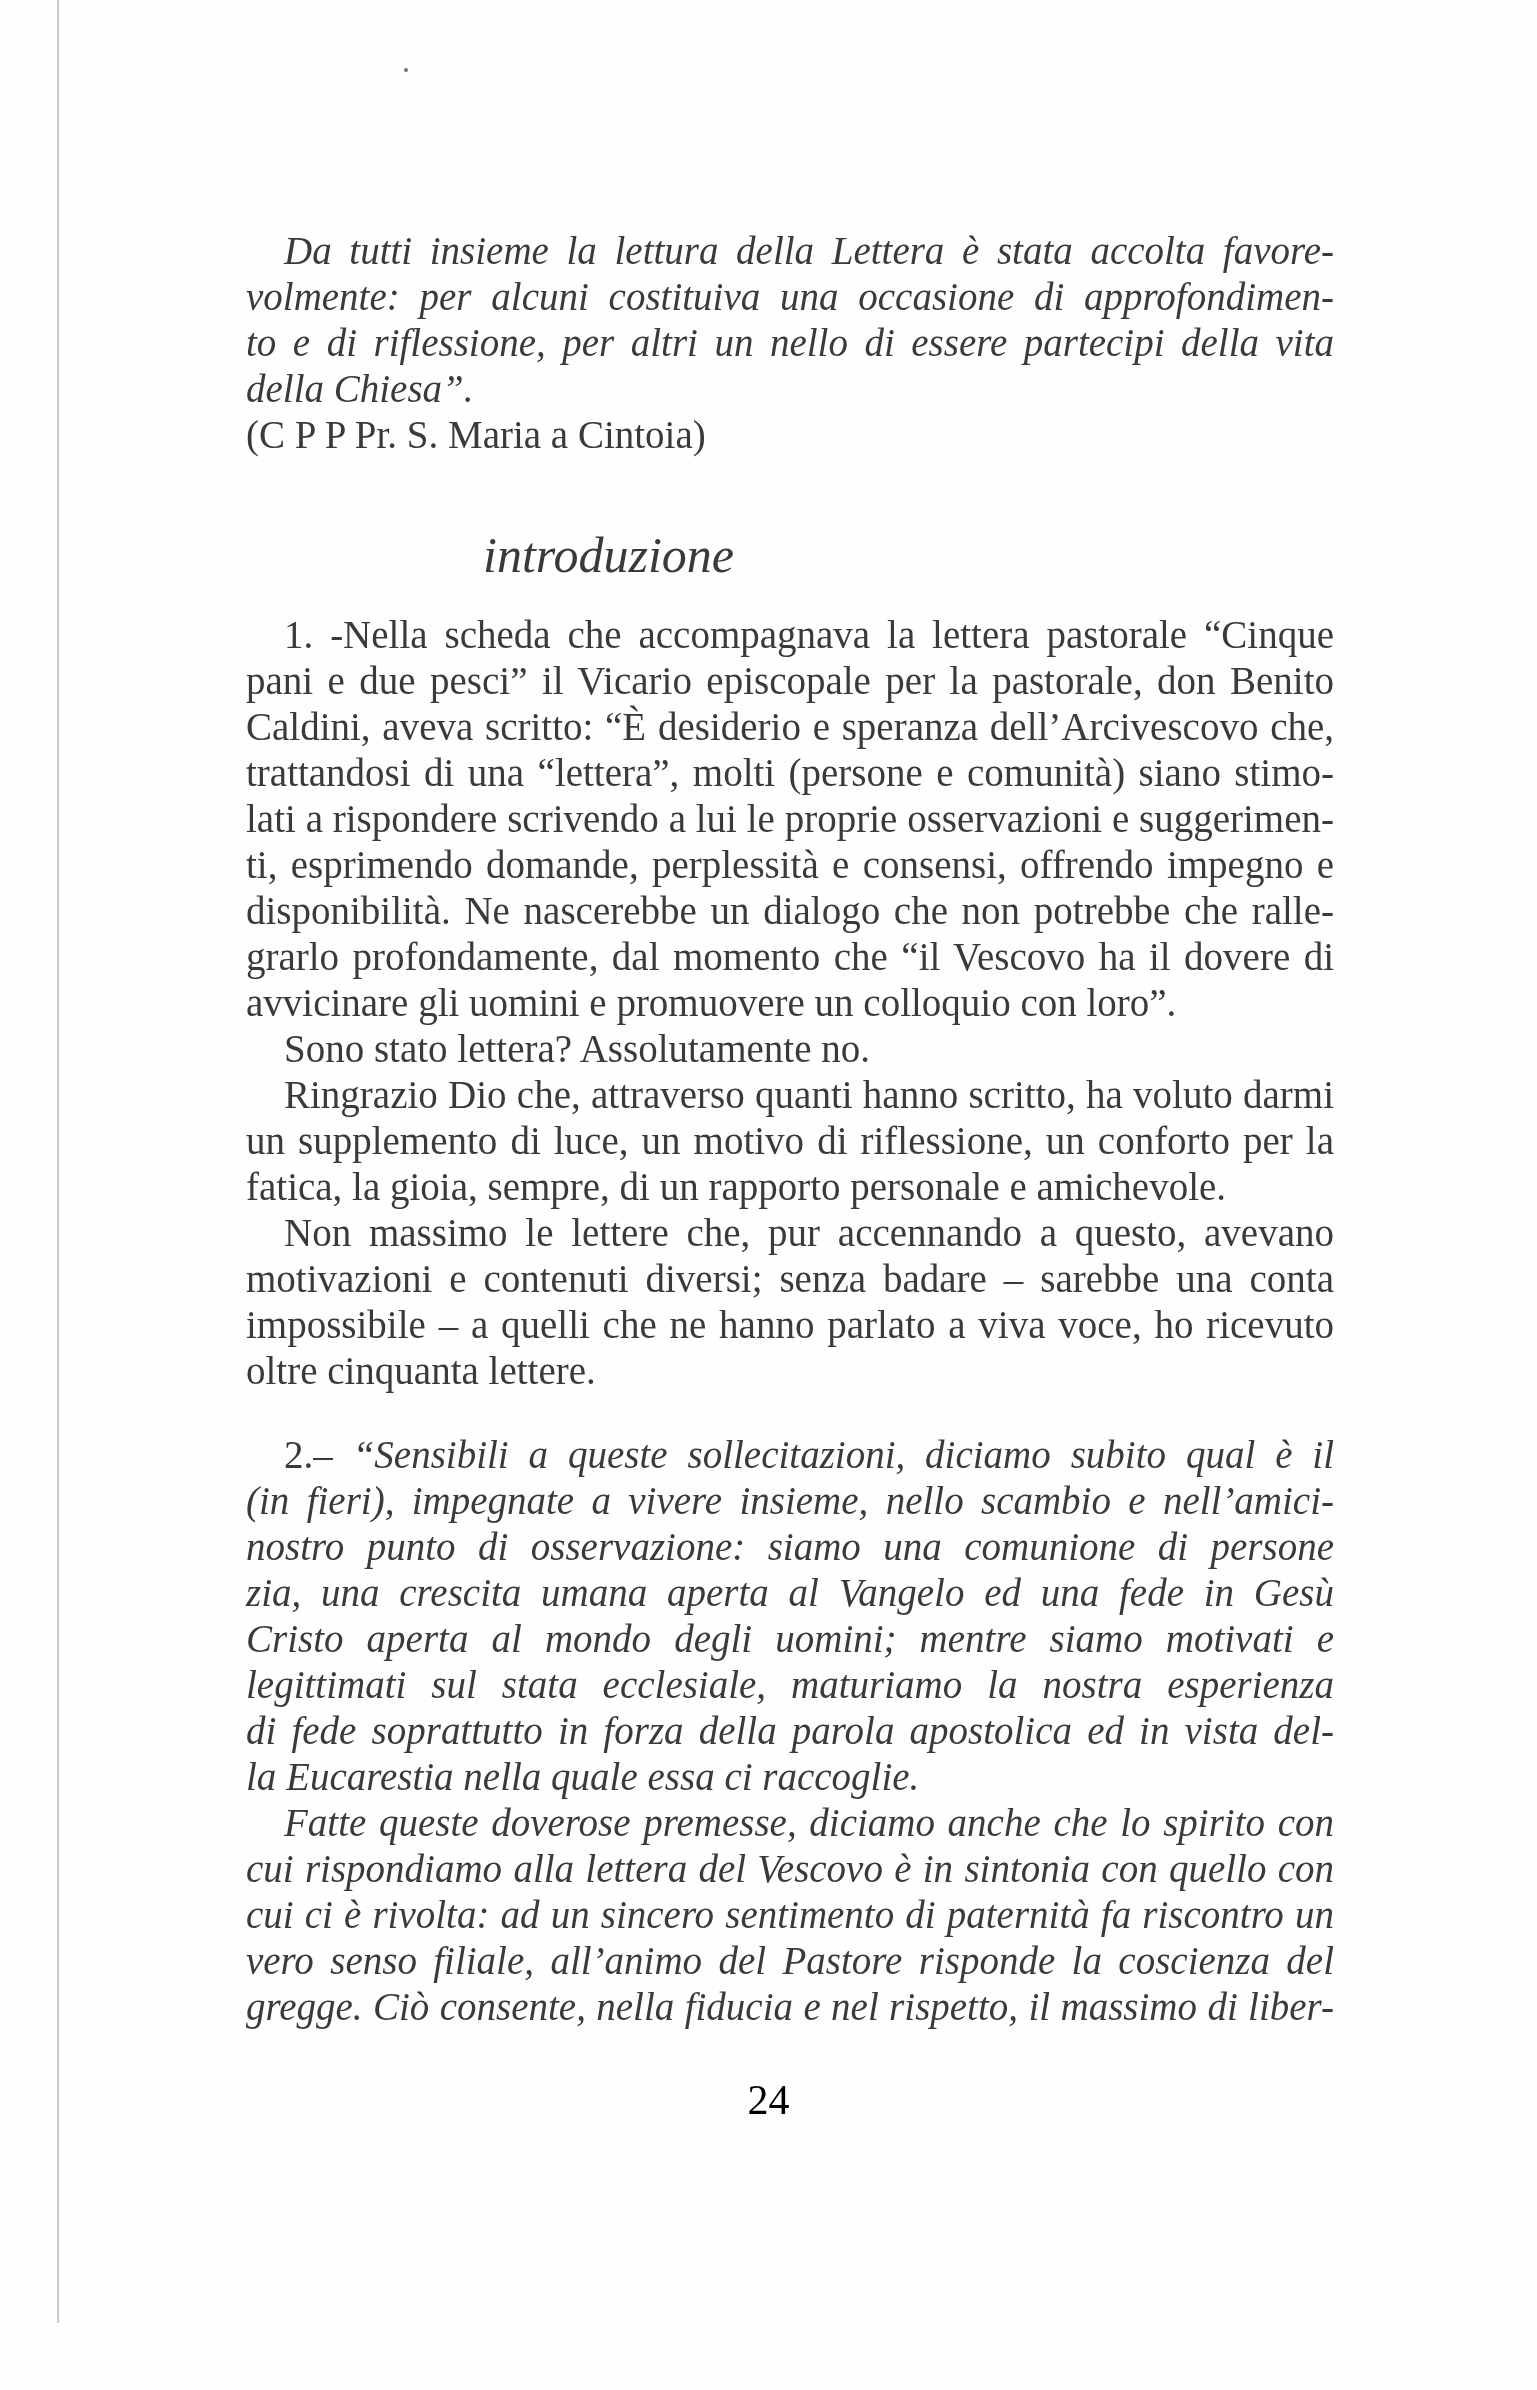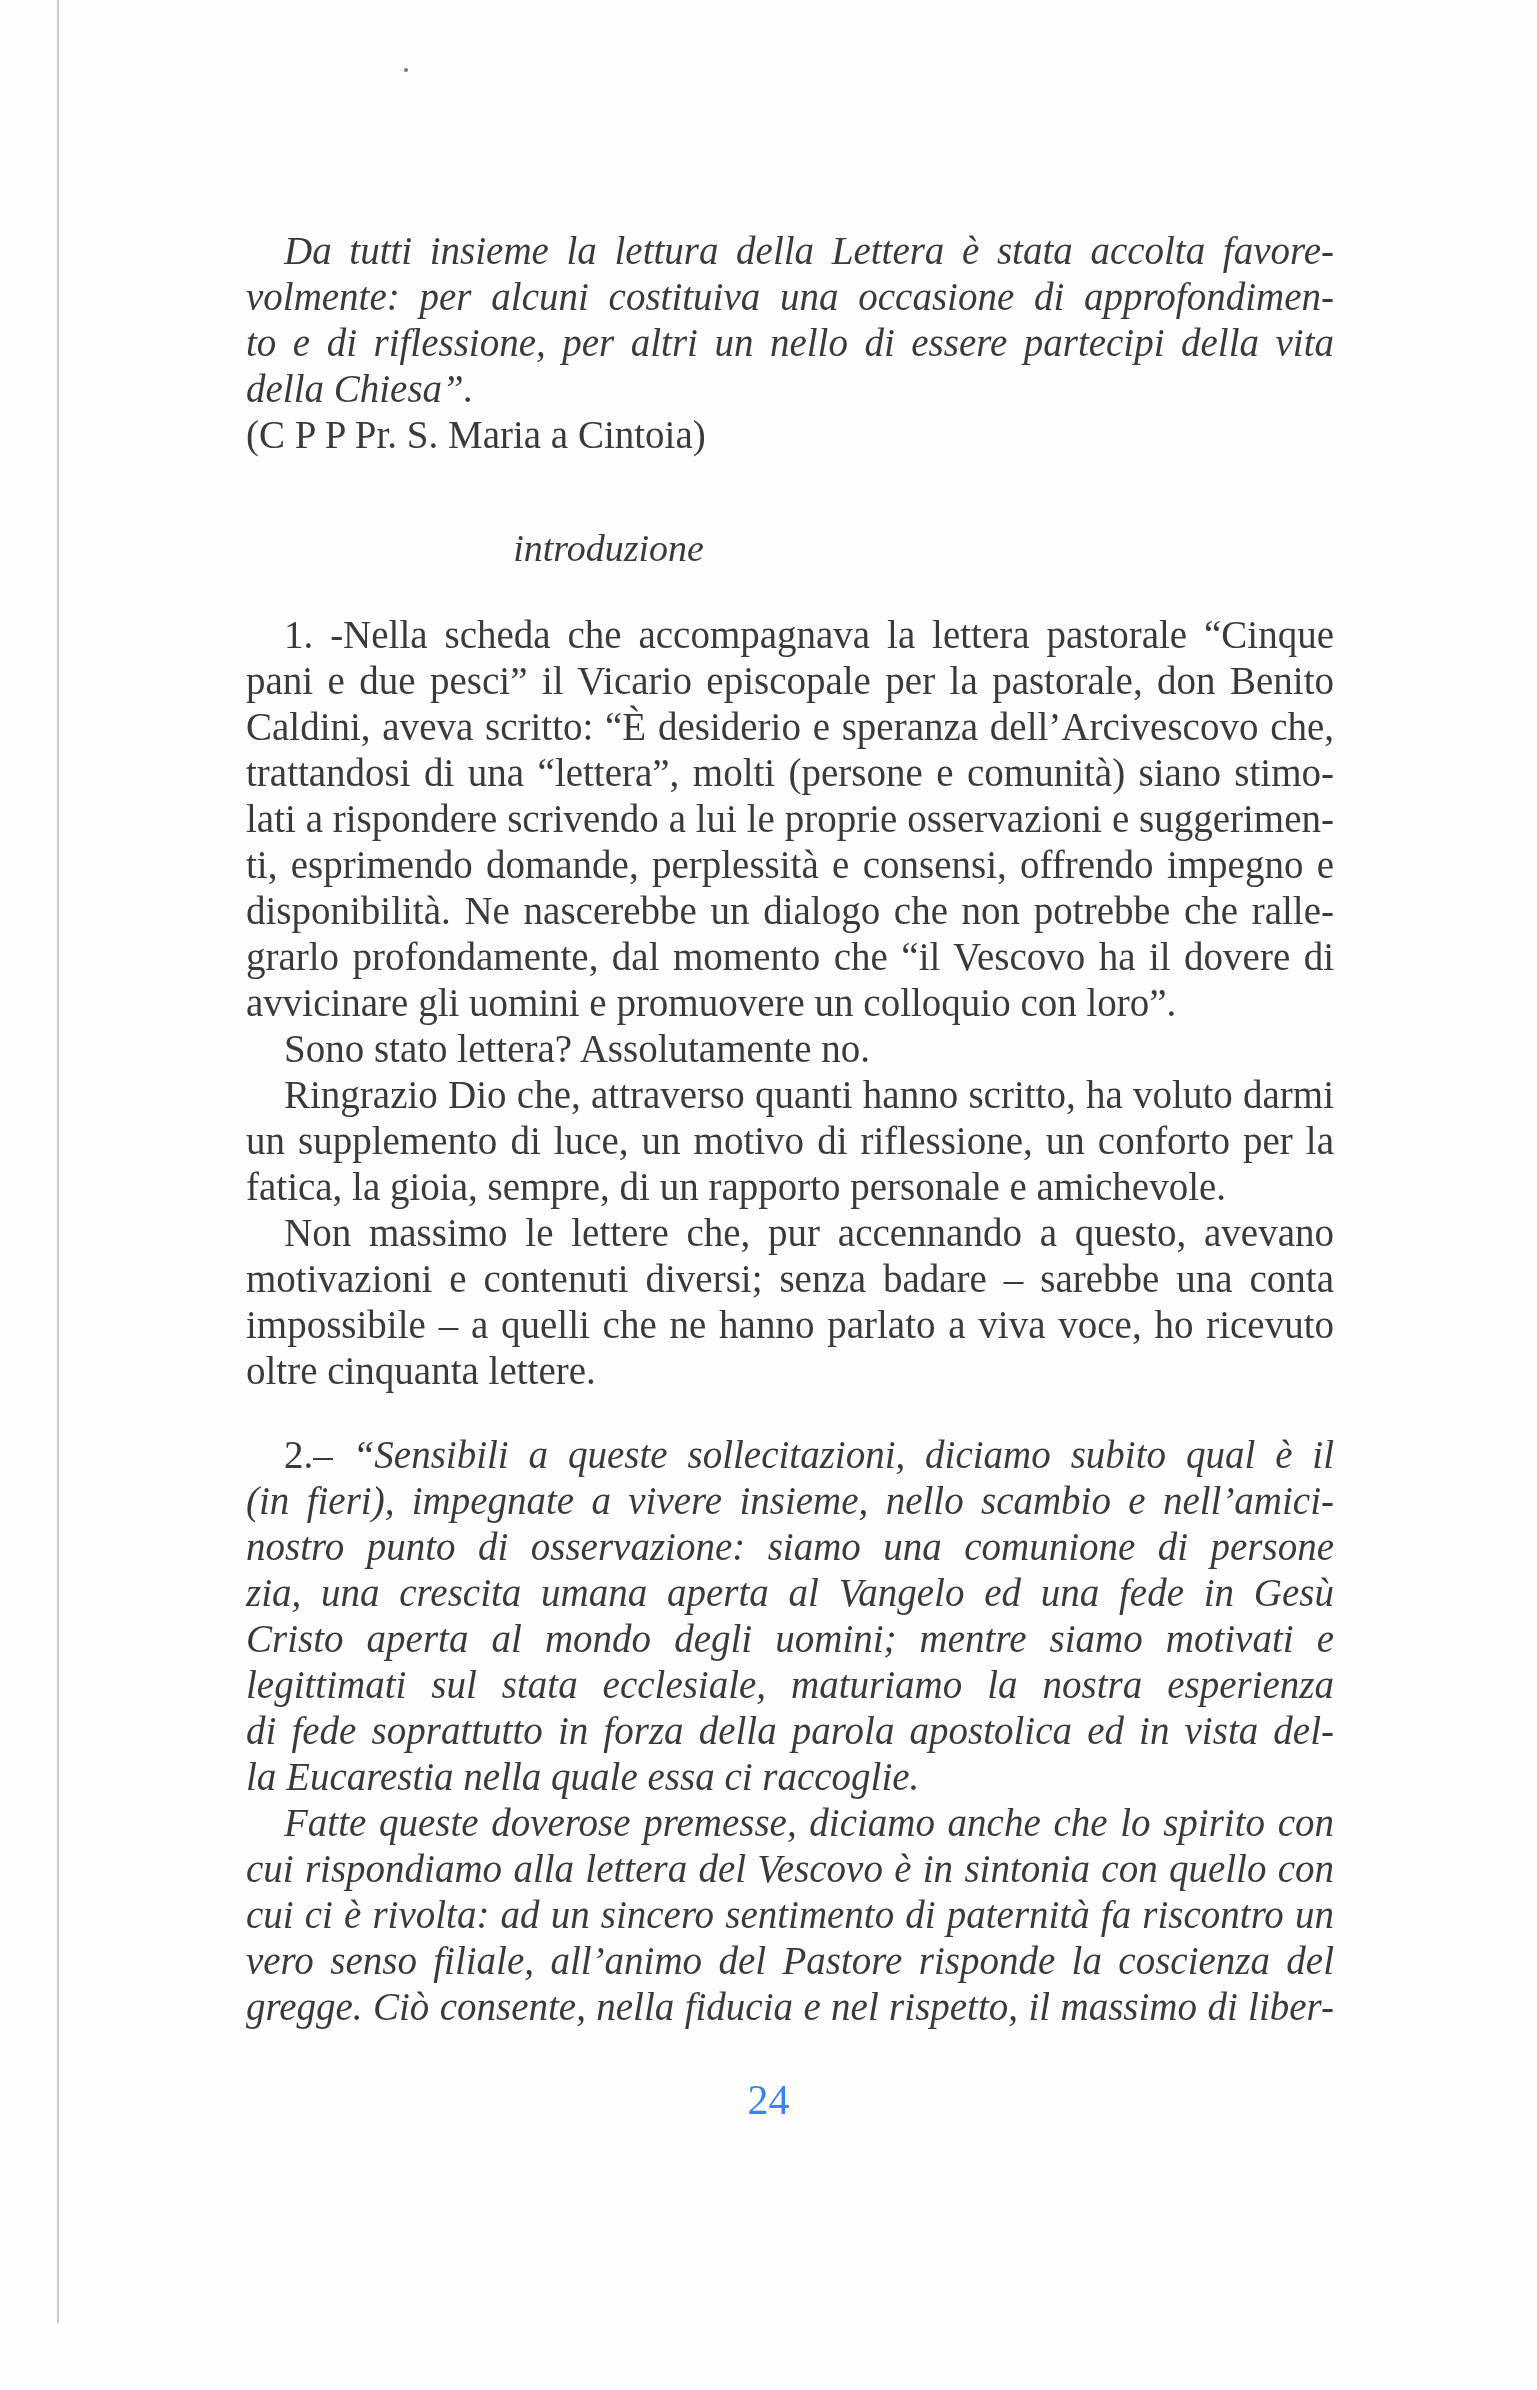--- a/index.html
+++ b/index.html
@@ -7,22 +7,22 @@
     width:1537px; height:2391px; background:#fefefe; position:relative; overflow:hidden;
     font-family:"Liberation Serif","DejaVu Serif",serif; color:#3a3a3c;
   }
   .edge-line { position:absolute; left:57px; top:0; width:1.9px; height:2323px; background:#c9c9c9; }
   .speck { position:absolute; width:3.8px; height:3.8px; border-radius:50%; background:#777; }
   .block { position:absolute; left:246px; width:1088px; font-size:39px; line-height:46px; }
   .line { display:block; white-space:nowrap; text-align:justify; text-align-last:justify; height:46px; }
   .line.last { text-align-last:left; }
   .it { font-style:italic; }
   .indent { padding-left:38px; }
-  .heading { position:absolute; left:0; width:1217px; text-align:center; font-style:italic; font-size:38px; top:526px; }
-  .pagenum { position:absolute; left:0; width:1537px; text-align:center; top:2076px; font-size:42px; color:#3b82f6; }
+  .heading { position:absolute; left:0; width:1217px; text-align:center; font-style:italic; font-size:50px; top:526px; }
+  .pagenum { position:absolute; left:0; width:1537px; text-align:center; top:2076px; font-size:42px; color:#000000; }
 </style>
 </head>
 <body>
 
 <div class="edge-line"></div>
 <div class="speck" style="left:404px;top:68px;"></div>
 
 <div class="block it" style="top:228px;">
   <span class="line indent">Da tutti insieme la lettura della Lettera è stata accolta favore-</span>
   <span class="line">volmente: per alcuni costituiva una occasione di approfondimen-</span>

